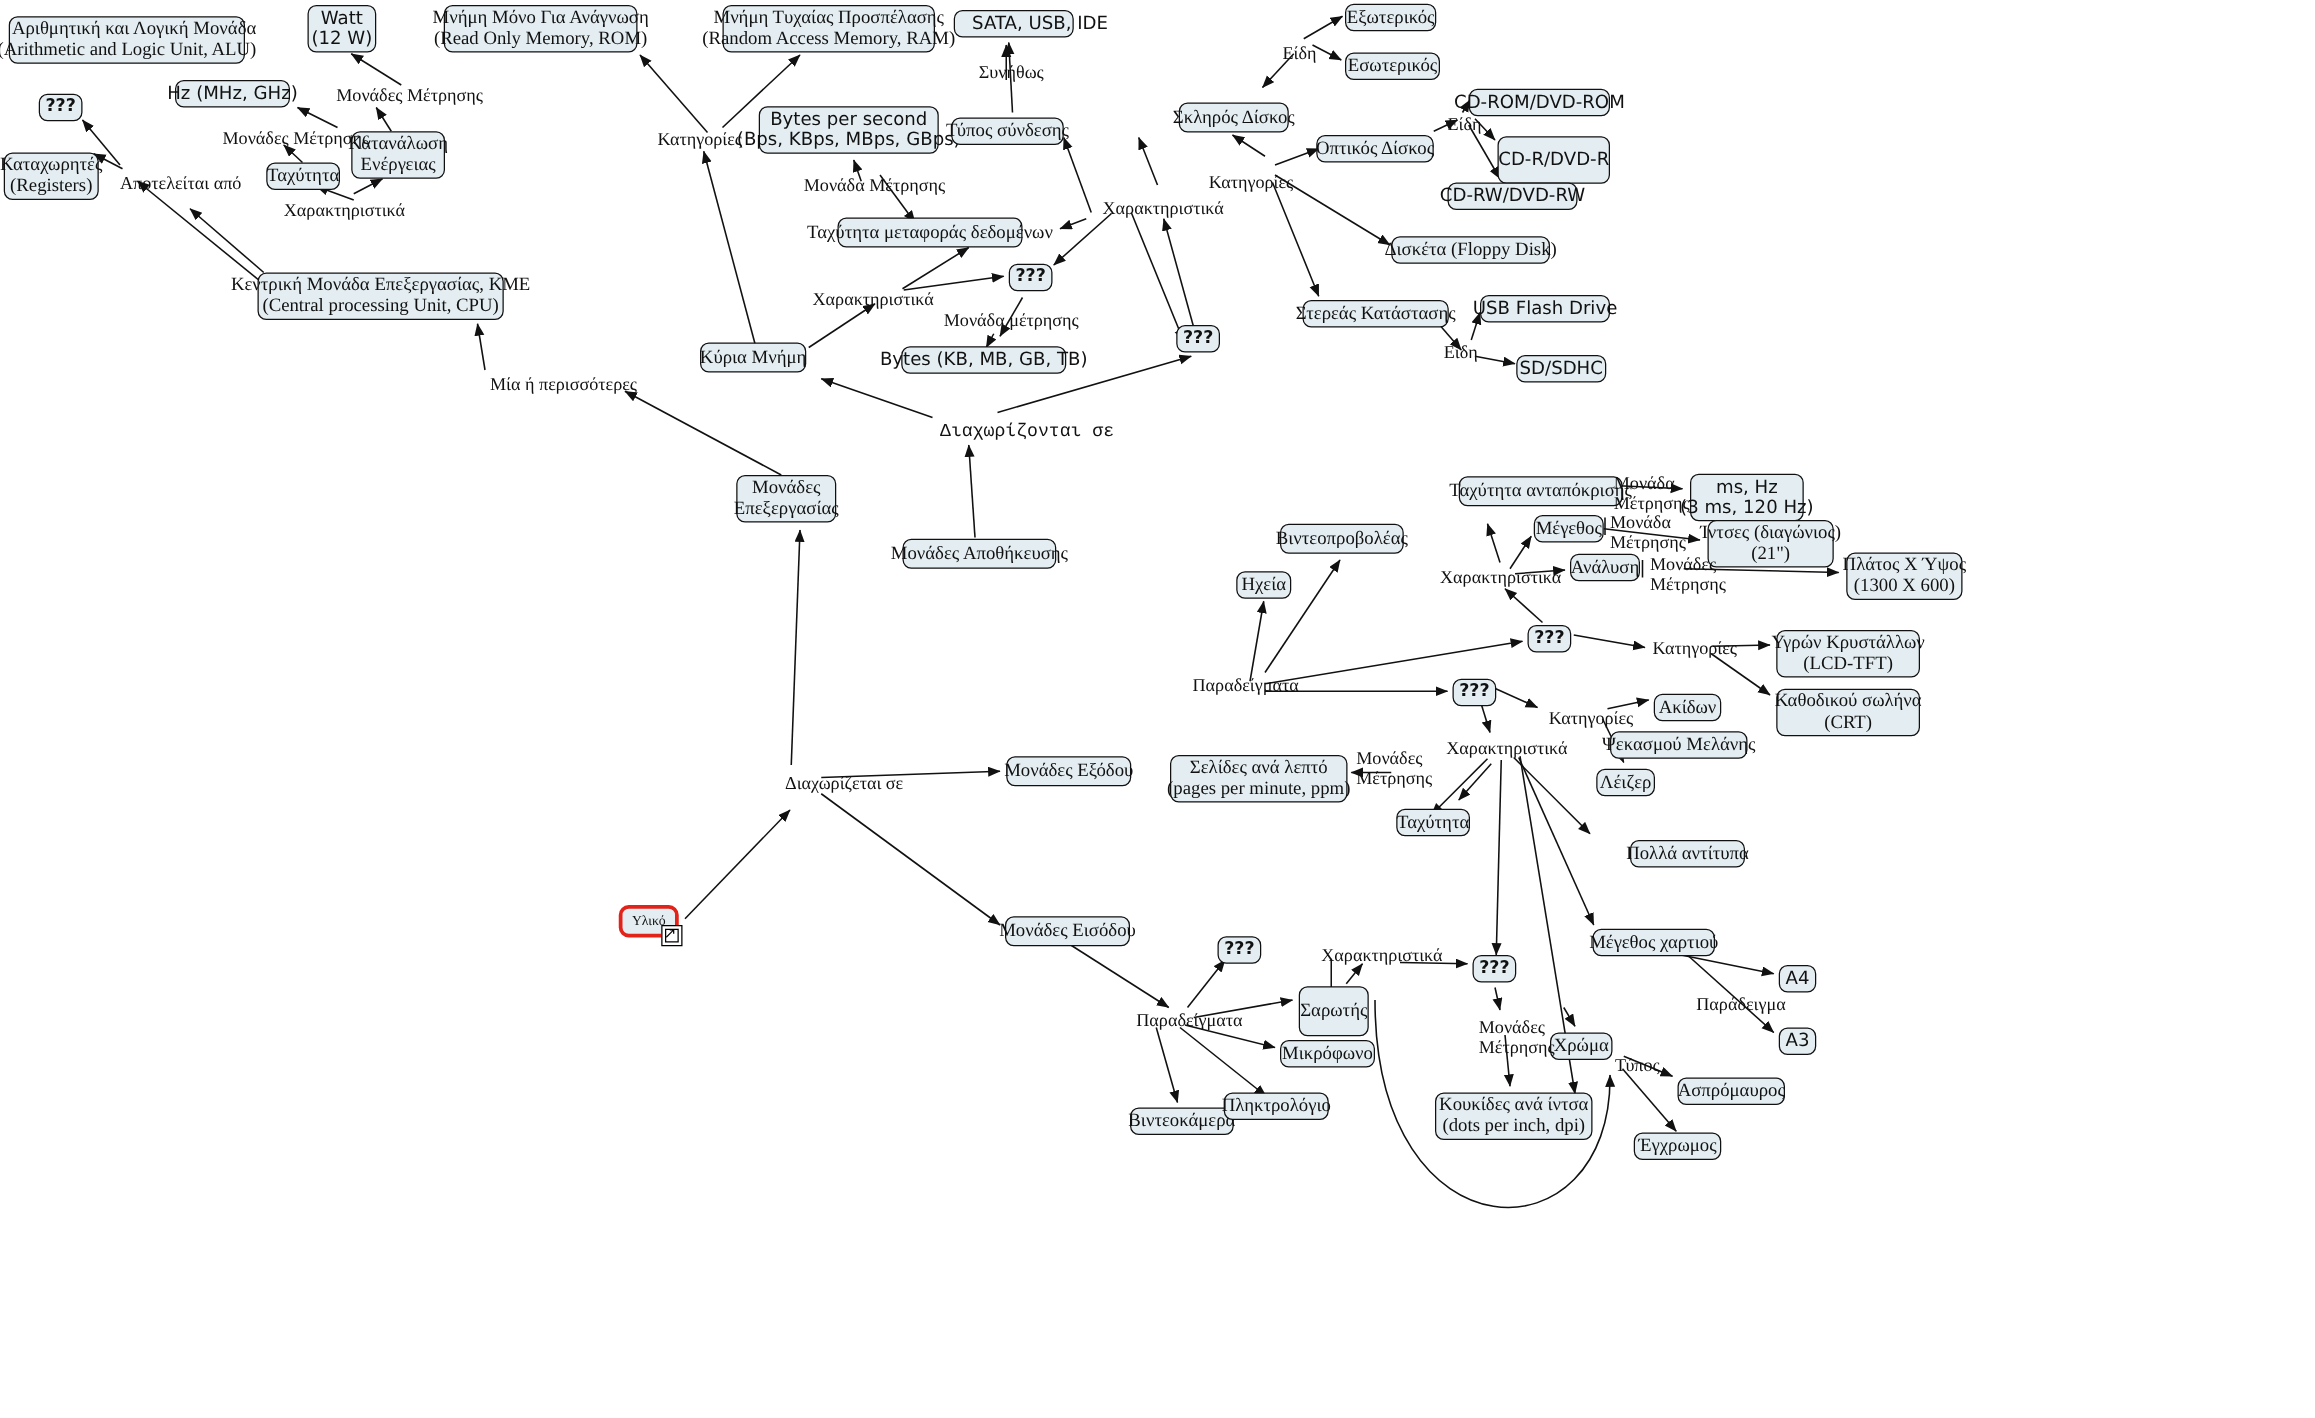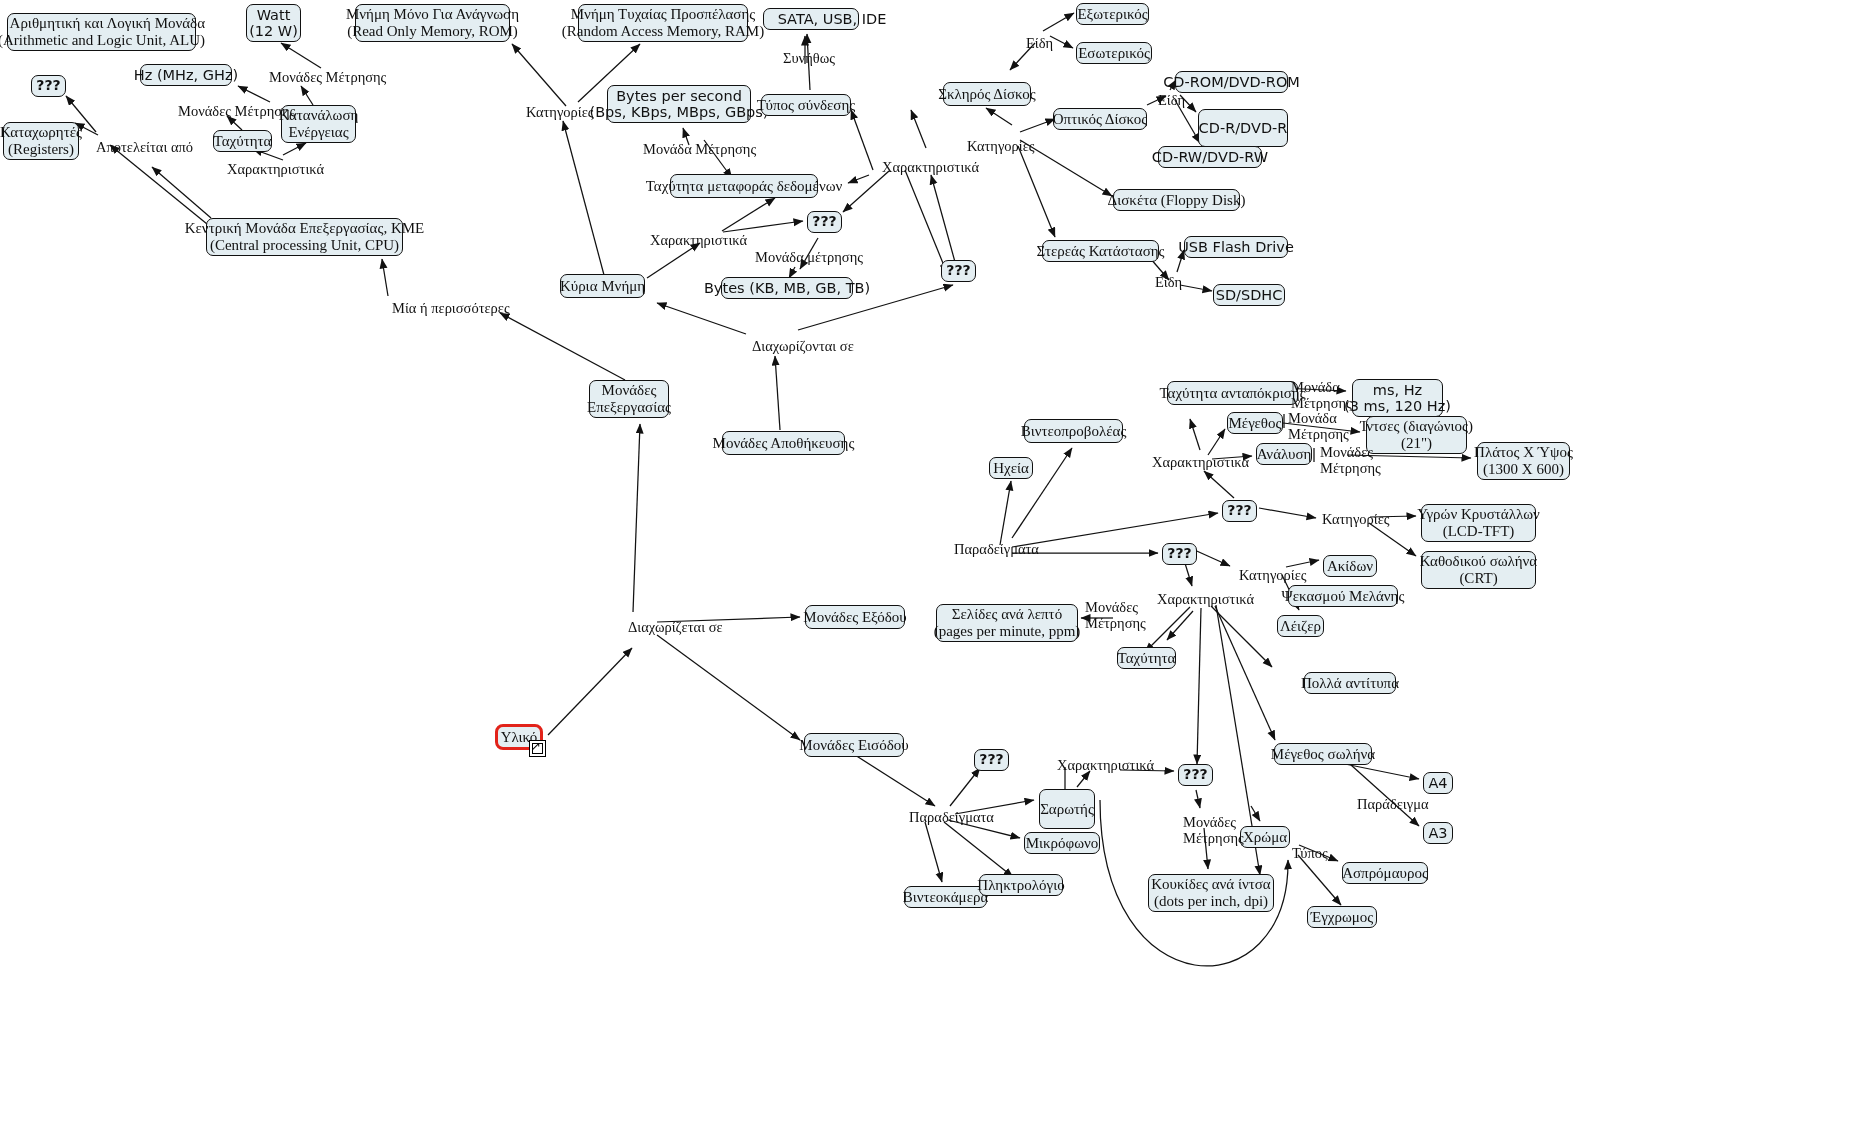--- a/index.html
+++ b/index.html
@@ -9,21 +9,21 @@
   svg#edges{position:absolute;left:0;top:0;width:1852px;height:1134px;pointer-events:none;}
   .node{position:absolute;box-sizing:border-box;
         background:#e4eef2;border:1px solid #111;border-radius:7px;
         display:flex;align-items:center;justify-content:center;text-align:center;
         color:#111;line-height:1.12;padding:2px 6px;white-space:pre;}
   .node.gr{font-family:"Liberation Serif", serif;font-size:15px;}
   .node.lat{font-family:"DejaVu Sans", sans-serif;font-size:14.5px;}
   .node.mix{font-family:"Liberation Serif", serif;font-size:15px;}
   .node.q{font-family:"DejaVu Sans", sans-serif;font-size:14px;font-weight:bold;}
   .node.root{background:#e4eef2;border:3px solid #e2231a;border-radius:8px;
-             font-family:"Liberation Serif", serif;font-size:15px;}
+             font-family:"Liberation Serif", serif;font-size:11px;}
   .elabel{position:absolute;color:#111;font-family:"Liberation Serif", serif;
           font-size:14.5px;white-space:pre;line-height:1.1;background:transparent;}
   .cursor{position:absolute;width:15px;height:15px;background:#fff;
           border:1px solid #000;}
   .cursor:before{content:"";position:absolute;left:2px;top:2px;width:11px;height:11px;
           border:1px solid #000;box-sizing:border-box;}
   .cursor:after{content:"\2197";position:absolute;left:1px;top:-2px;font-size:12px;
           font-family:"DejaVu Sans",sans-serif;color:#000;}
 </style>
 </head>
@@ -206,21 +206,21 @@
 (CRT)</div>
     <div class="node q" style="left: 1162px; top: 543px; width: 35px; height: 22px;">???</div>
     <div class="node gr" style="left: 1323px; top: 555px; width: 54px; height: 22px;">Ακίδων</div>
     <div class="node gr" style="left: 1288px; top: 585px; width: 110px; height: 22px;">Ψεκασμού Μελάνης</div>
     <div class="node gr" style="left: 1277px; top: 615px; width: 47px; height: 22px;">Λέιζερ</div>
     <div class="node mix" style="left: 936px; top: 604px; width: 142px; height: 38px;">Σελίδες ανά λεπτό
 (pages per minute, ppm)</div>
     <div class="node gr" style="left: 805px; top: 605px; width: 100px; height: 24px;">Μονάδες Εξόδου</div>
     <div class="node gr" style="left: 1117px; top: 647px; width: 59px; height: 22px;">Ταχύτητα</div>
     <div class="node gr" style="left: 1276px; top: 672px; width: 92px; height: 22px; margin-left: 28px;">Πολλά αντίτυπα</div>
-    <div class="node gr" style="left: 1274px; top: 743px; width: 98px; height: 22px;">Μέγεθος σωλήνα</div>
+    <div class="node gr" style="left: 1274px; top: 743px; width: 98px; height: 22px;">Μέγεθος χαρτιού</div>
     <div class="node lat" style="left: 1423px; top: 772px; width: 30px; height: 22px;">A4</div>
     <div class="node lat" style="left: 1423px; top: 822px; width: 30px; height: 22px;">A3</div>
     <div class="node gr" style="left: 804px; top: 733px; width: 100px; height: 24px;">Μονάδες Εισόδου</div>
     <div class="node q" style="left: 974px; top: 749px; width: 35px; height: 22px;">???</div>
     <div class="node gr" style="left: 1039px; top: 789px; width: 56px; height: 40px;">Σαρωτής</div>
     <div class="node q" style="left: 1178px; top: 764px; width: 35px; height: 22px;">???</div>
     <div class="node gr" style="left: 1024px; top: 832px; width: 76px; height: 22px;">Μικρόφωνο</div>
     <div class="node gr" style="left: 1240px; top: 826px; width: 50px; height: 22px;">Χρώμα</div>
     <div class="node gr" style="left: 904px; top: 886px; width: 83px; height: 22px;">Βιντεοκάμερα</div>
     <div class="node gr" style="left: 979px; top: 874px; width: 84px; height: 22px;">Πληκτρολόγιο</div>
@@ -236,21 +236,21 @@
     <div class="elabel" style="left: 526px; top: 105px;">Κατηγορίες</div>
     <div class="elabel" style="left: 783px; top: 51px;">Συνήθως</div>
     <div class="elabel" style="left: 643px; top: 142px;">Μονάδα Μέτρησης</div>
     <div class="elabel" style="left: 650px; top: 233px;">Χαρακτηριστικά</div>
     <div class="elabel" style="left: 755px; top: 250px;">Μονάδα μέτρησης</div>
     <div class="elabel" style="left: 882px; top: 160px;">Χαρακτηριστικά</div>
     <div class="elabel" style="left: 967px; top: 139px;">Κατηγορίες</div>
     <div class="elabel" style="left: 1026px; top: 36px;">Είδη</div>
     <div class="elabel" style="left: 1158px; top: 93px;">Είδη</div>
     <div class="elabel" style="left: 1155px; top: 275px;">Είδη</div>
-    <div class="elabel" style="left: 752px; top: 339px;">Διαχωρίζονται σε</div>
+    <div class="elabel" style="left: 752px; top: 339px; font-family: Liberation Mono, monospace;">Διαχωρίζονται σε</div>
     <div class="elabel" style="left: 392px; top: 301px;">Μία ή περισσότερες</div>
     <div class="elabel" style="left: 628px; top: 620px;">Διαχωρίζεται σε</div>
     <div class="elabel" style="left: 954px; top: 542px;">Παραδείγματα</div>
     <div class="elabel" style="left: 1291px; top: 380px;">Μονάδα
 Μέτρησης</div>
     <div class="elabel" style="left: 1288px; top: 411px;">Μονάδα
 Μέτρησης</div>
     <div class="elabel" style="left: 1320px; top: 445px;">Μονάδες
 Μέτρησης</div>
     <div class="elabel" style="left: 1152px; top: 455px;">Χαρακτηριστικά</div>

